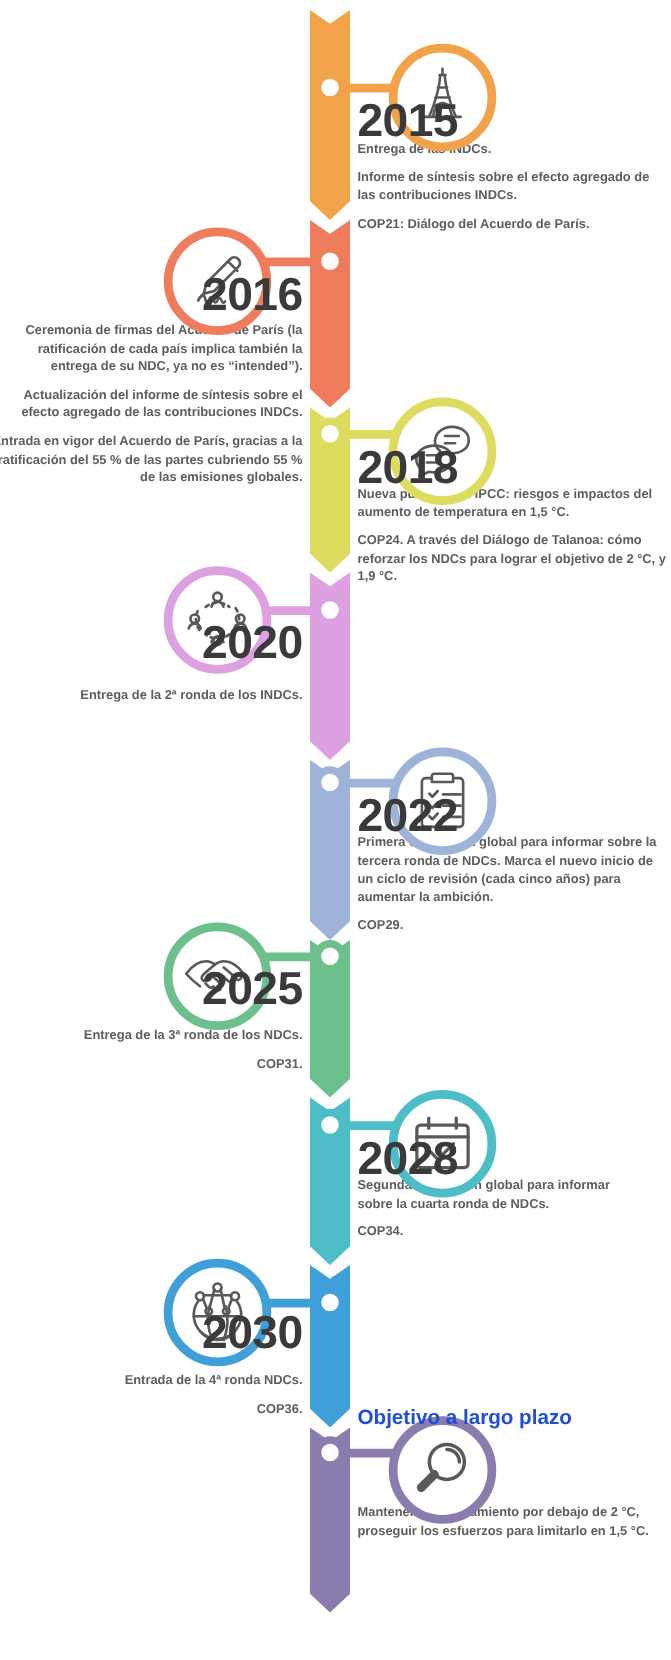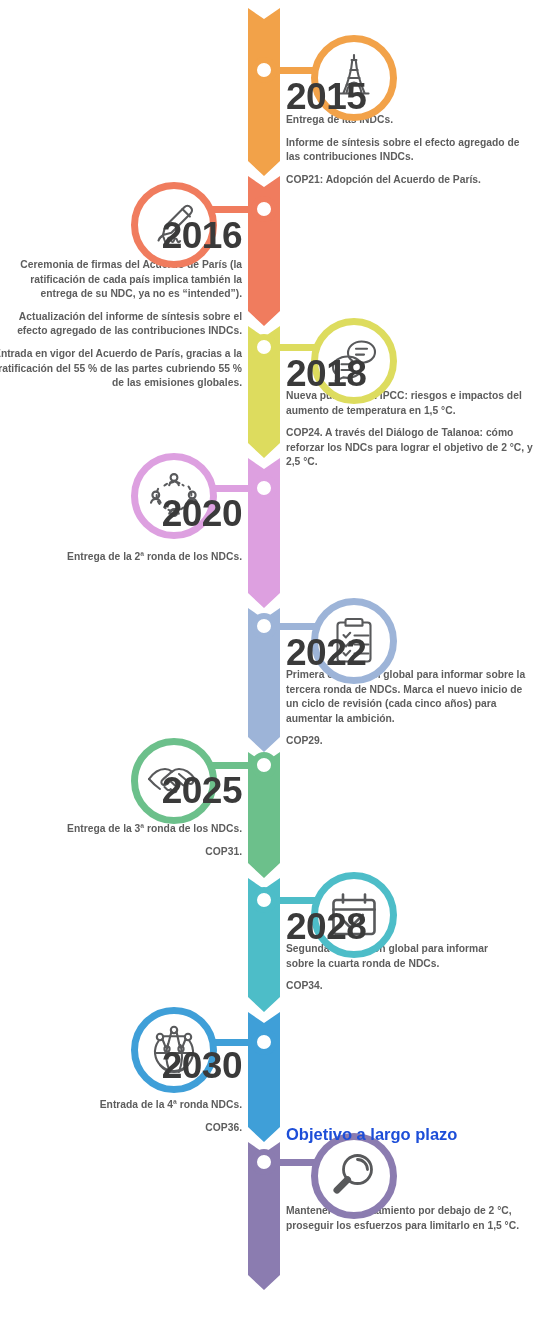--- a/index.html
+++ b/index.html
@@ -73,21 +73,21 @@
           <path d="M21.5 44 C22.8 36.5 26 33.5 29 33.5 C32 33.5 35.2 36.5 36.5 44"></path>
           <path d="M14.5 44.5 h29"></path>
         </g>
       </svg>
     </div>
     <div class="node-ring" style="left: 251px; top: 57px; border: 6.5px solid rgb(242, 162, 73);"></div>
     <div class="year" style="top: 78px; left: 286px;">2015</div>
     <div class="txt right" style="top: 113px; width: 242px; left: 286px;">
       <p>Entrega de las INDCs.</p>
       <p>Informe de síntesis sobre el efecto agregado de las contribuciones INDCs.</p>
-      <p>COP21: Adopción del Acuerdo de París.</p>
+      <p>COP21: Diálogo del Acuerdo de París.</p>
     </div>
     <div class="spine-seg" style="top: 176px; height: 150px;">
       <div class="body" style="height: 150px; background: rgb(240, 124, 94); clip-path: polygon(0px 0px, 50% 11px, 100% 0px, 100% 135px, 50% 150px, 0px 135px);"></div>
     </div>
     <div class="connector" style="top: 205.5px; background: rgb(240, 124, 94); left: 174px; width: 90px;"></div>
     <div class="icon-circle" style="left: 131px; top: 182px; border: 7px solid rgb(240, 124, 94);">
       <svg width="58" height="58" viewBox="0 0 58 58">
         <g stroke="#58595B" fill="none" stroke-width="2.1" stroke-linecap="round" stroke-linejoin="round">
           <path d="M45.6 11.2 c1.9 1.9 1.9 4.4 0 6.3 L26.4 36.8 l-8.4 2.1 2.1-8.4 L39.3 11.2 c1.9-1.9 4.4-1.9 6.3 0 Z"></path>
           <path d="M37.4 13.1 l7.5 7.5"></path>
@@ -116,21 +116,21 @@
           <path d="M31 22.6 h8"></path>
           <path d="M16.5 32.2 h12"></path>
           <path d="M16.5 38 h9"></path>
         </g>
       </svg>
     </div>
     <div class="node-ring" style="left: 251px; top: 334px; border: 6.5px solid rgb(221, 220, 94);"></div>
     <div class="year" style="top: 355px; left: 286px;">2018</div>
     <div class="txt right" style="top: 389px; width: 248px; left: 286px;">
       <p>Nueva publicación IPCC: riesgos e impactos del aumento de temperatura en 1,5 °C.</p>
-      <p>COP24. A través del Diálogo de Talanoa: cómo reforzar los NDCs para lograr el objetivo de 2 °C, y 2,5 °C.</p>
+      <p>COP24. A través del Diálogo de Talanoa: cómo reforzar los NDCs para lograr el objetivo de 2 °C, y 1,9 °C.</p>
     </div>
     <div class="spine-seg" style="top: 458px; height: 150px;">
       <div class="body" style="height: 150px; background: rgb(221, 160, 224); clip-path: polygon(0px 0px, 50% 11px, 100% 0px, 100% 135px, 50% 150px, 0px 135px);"></div>
     </div>
     <div class="connector" style="top: 484.5px; background: rgb(221, 160, 224); left: 174px; width: 90px;"></div>
     <div class="icon-circle" style="left: 131px; top: 453px; border: 7px solid rgb(221, 160, 224);">
       <svg width="58" height="58" viewBox="0 0 58 58">
         <g stroke="#58595B" fill="none" stroke-width="2.1" stroke-linecap="round" stroke-linejoin="round">
           <circle cx="29" cy="10.5" r="3.4"></circle>
           <path d="M24.2 18.3 c.7-2.6 2.5-3.9 4.8-3.9 c2.3 0 4.1 1.3 4.8 3.9"></path>
@@ -145,21 +145,21 @@
             <path d="M43.5 19.5 A15 15 0 0 1 43.5 37"></path>
             <path d="M38.5 40.5 A15 15 0 0 1 19.5 40.5"></path>
             <path d="M14.5 37 A15 15 0 0 1 14.5 19.5"></path>
           </g>
         </g>
       </svg>
     </div>
     <div class="node-ring" style="left: 251px; top: 475px; border: 6.5px solid rgb(221, 160, 224);"></div>
     <div class="year" style="top: 495px; right: 295px;">2020</div>
     <div class="txt left" style="top: 550px; width: 240px; right: 295px;">
-      <p>Entrega de la 2ª ronda de los NDCs.</p>
+      <p>Entrega de la 2ª ronda de los INDCs.</p>
     </div>
     <div class="spine-seg" style="top: 608px; height: 144px;">
       <div class="body" style="height: 144px; background: rgb(157, 180, 216); clip-path: polygon(0px 0px, 50% 11px, 100% 0px, 100% 129px, 50% 144px, 0px 129px);"></div>
     </div>
     <div class="connector" style="top: 622.5px; background: rgb(157, 180, 216); left: 264px; width: 90px;"></div>
     <div class="icon-circle" style="left: 311px; top: 598px; border: 7px solid rgb(157, 180, 216);">
       <svg width="58" height="58" viewBox="0 0 58 58">
         <g stroke="#58595B" fill="none" stroke-width="2.1" stroke-linecap="round" stroke-linejoin="round">
           <path d="M20 10.5 h-4.5 a3 3 0 0 0-3 3 v33 a3 3 0 0 0 3 3 h27 a3 3 0 0 0 3-3 v-33 a3 3 0 0 0-3-3 H38"></path>
           <path d="M22.5 7 h13 a2 2 0 0 1 2 2 v4.6 h-17 V9 a2 2 0 0 1 2-2 Z"></path>

